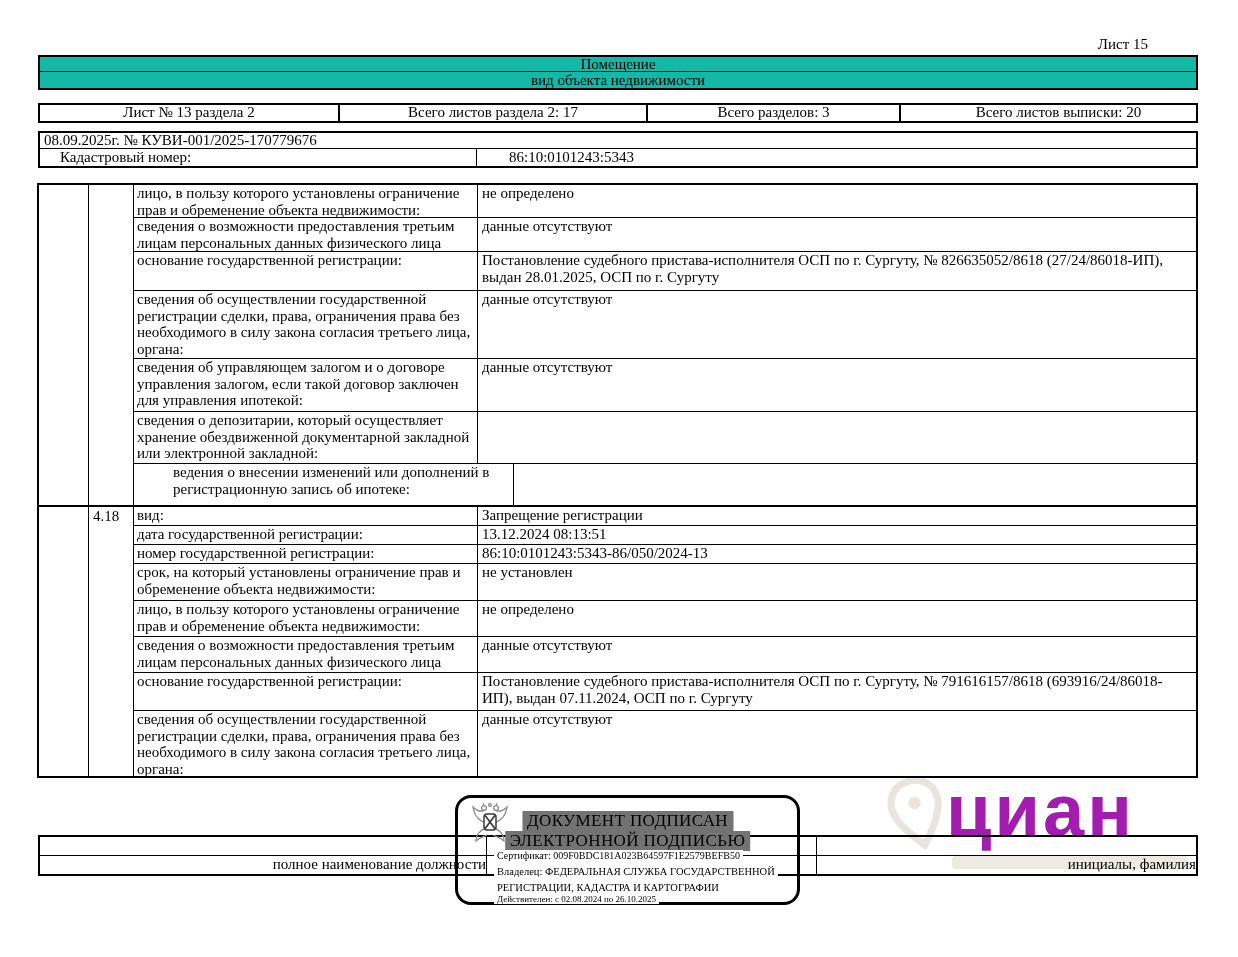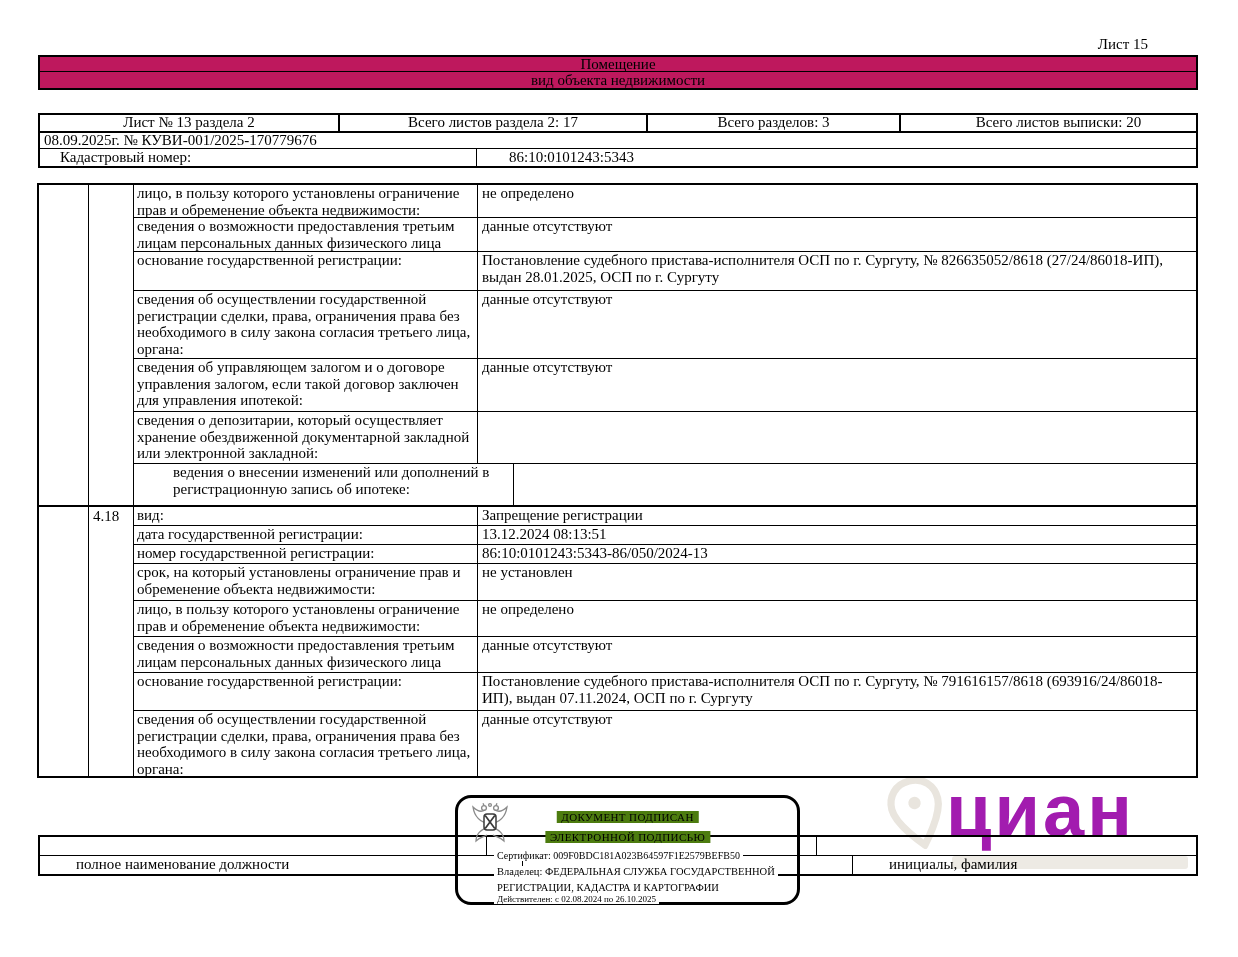--- a/index.html
+++ b/index.html
@@ -6,26 +6,26 @@
   html,body { background:#ffffff; }
   body {
     width:1238px; height:957px; position:relative; overflow:hidden;
     font-family:"Liberation Serif", serif; color:#000;
   }
 
   
   .sheet-no { position:absolute; top:36px; right:90px; font-size:15px; }
 
   
-  .hdrA { position:absolute; left:38px; top:55px; width:1160px; border:2px solid #000; background:#be185d; }
+  .hdrA { position:absolute; left:38px; top:55px; width:1160px; border:2px solid #000; background:#14b8a6; }
   .hdrA .rA1 { height:15px; border-bottom:1px solid #000; text-align:center; font-size:15px; line-height:15px; }
   .hdrA .rA2 { height:16px; text-align:center; font-size:15px; line-height:16px; }
 
   
-  .hdrB { position:absolute; left:38px; top:103px; width:1160px; border:2px solid #000; display:flex; background:#fff;margin-top:10px; }
+  .hdrB { position:absolute; left:38px; top:103px; width:1160px; border:2px solid #000; display:flex; background:#fff; }
   .hdrB .cB { height:16px; font-size:15px; line-height:15px; text-align:center; border-right:2px solid #000; }
   .hdrB .cB:last-child { border-right:none;padding-left:20px; }
   .cB1 { width:300px; } .cB2 { width:308px; } .cB3 { width:253px; } .cB4 { flex:1; }
 
   
   .hdrC { position:absolute; left:38px; top:131px; width:1160px; border:2px solid #000; background:#fff; }
   .hdrC .rC1 { height:16px; border-bottom:1px solid #000; font-size:15px; line-height:15px; padding-left:4px; }
   .hdrC .rC2 { height:17px; display:flex; font-size:15px; line-height:16px; }
   .hdrC .rC2 .cC1 { width:437px; border-right:1px solid #000; padding-left:20px; }
   .hdrC .rC2 .cC2 { flex:1; padding-left:4px;margin-left:28px; }
@@ -43,27 +43,27 @@
   .val { flex:1; font-size:15px; line-height:16.5px; padding:0 4px; overflow:hidden; }
 
   
   .footer-band { position:absolute; left:38px; top:835px; width:1160px; border:2px solid #000; z-index:1; }
   .fb-row { display:flex; }
   .fb-r1 { height:19px; border-bottom:1px solid #000; }
   .fb-r2 { height:18px; }
   .fb-c1 { width:447px; border-right:1px solid #000; }
   .fb-c2 { width:330px; border-right:1px solid #000; }
   .fb-c3 { flex:1; }
-  .fb-label { font-size:15px; line-height:17px; text-align:left;margin-left:36px; }
+  .fb-label { font-size:15px; line-height:17px; text-align:right; }
 
   
   .stamp { position:absolute; left:455px; top:795px; width:345px; height:110px;
            border:3px solid #000; border-radius:16px; z-index:3; background:transparent; }
   .stamp .st-title { position:absolute; left:50%; transform:translateX(-50%);
-           white-space:nowrap; background:#4d7c0f; padding:0 5px; font-size:11px; letter-spacing:.4px; }
+           white-space:nowrap; background:#737373; padding:0 5px; font-size:17px; letter-spacing:.4px; }
   .st-t1 { top:13px; }
   .st-t2 { top:33px; }
   .stamp .st-line { position:absolute; left:36px; white-space:nowrap; background:#fff; padding:0 3px; }
   .st-cert  { top:52px; font-size:10px; }
   .st-own1  { top:68px; font-size:10.5px; }
   .st-own2  { top:84px; font-size:10.5px; }
   .st-valid { top:96px; font-size:9px; }
   .st-eagle { position:absolute; left:12px; top:4px; width:40px; height:44px; }
 
   

